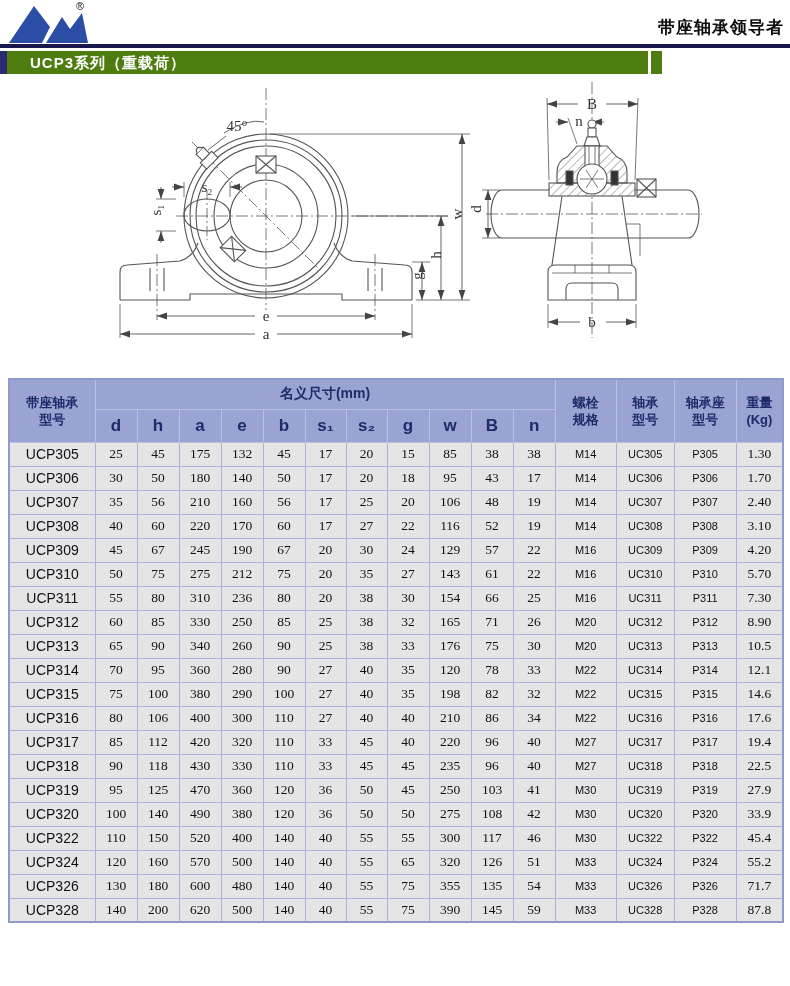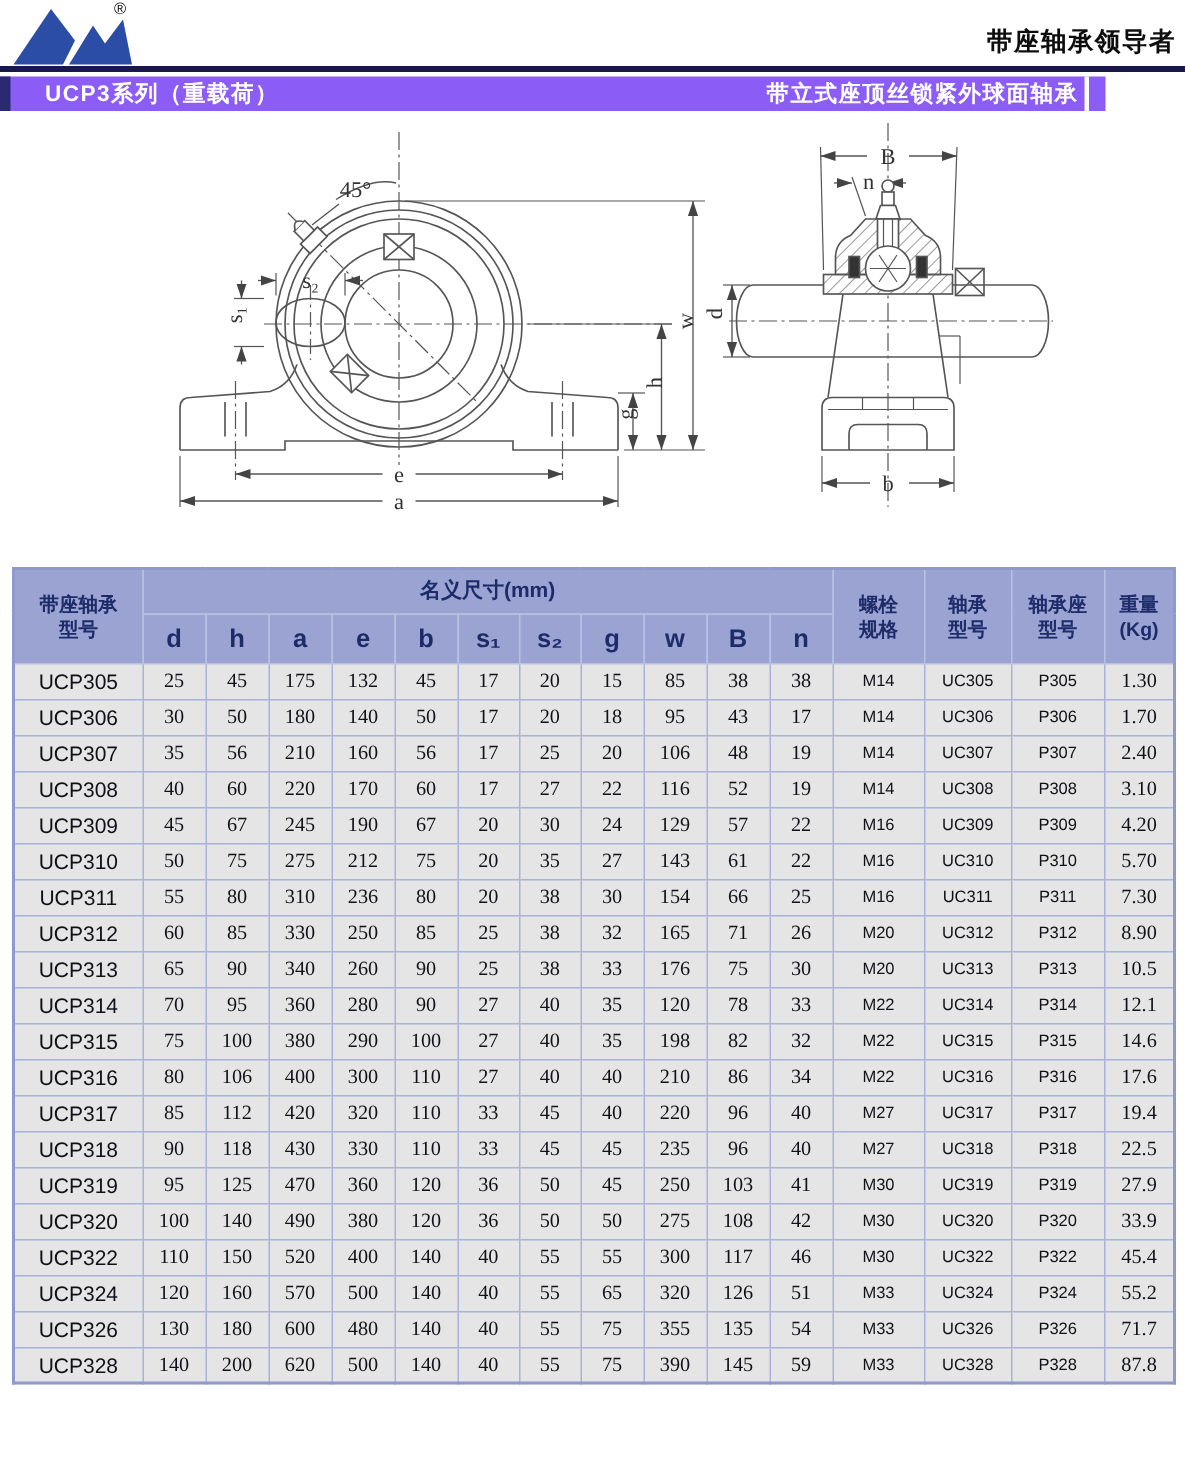--- a/index.html
+++ b/index.html
@@ -9,21 +9,21 @@
     font-family:"Liberation Sans", sans-serif; overflow:hidden;
   }
   
   .masthead { position:absolute; left:0; top:0; width:790px; height:44px; }
   .logo-box { position:absolute; left:8px; top:3px; width:86px; height:42px; }
   .reg-mark { position:absolute; left:76px; top:0px; font-size:11px; color:#111; }
   .doc-title { position:absolute; left:92px; top:14px; font-size:19px; font-weight:bold; color:#0d0d0d; letter-spacing:1px; }
   .doc-slogan { position:absolute; right:6px; top:16px; font-size:17px; font-weight:bold; color:#0d0d0d; letter-spacing:1px;margin-left:40px; }
   .divider { position:absolute; left:0; top:44px; width:790px; height:4px; background:#18184e; }
   
-  .banner { position:absolute; left:0; top:51px; width:737px; height:23px; background:#8b5cf6; }
+  .banner { position:absolute; left:0; top:51px; width:662px; height:23px; background:#4d7c0f; }
   .banner-darkedge { position:absolute; left:0; top:0; width:7px; height:23px; background:#2a2a72; }
   .banner-left { position:absolute; left:30px; top:0; height:23px; line-height:23px; color:#fff; font-size:15px; font-weight:bold; letter-spacing:1px; }
   .banner-right { position:absolute; right:18px; top:0; height:23px; line-height:23px; color:#fff; font-size:15px; font-weight:bold; letter-spacing:1px; }
   .banner-gap { position:absolute; right:11px; top:0; width:3px; height:23px; background:#fff; }
   
   .drawing-wrap { position:absolute; left:0; top:76px; width:790px; height:300px; }
   svg text { font-family:"Liberation Serif", serif; fill:#333; }
   
   .tbl-wrap { position:absolute; left:8px; top:378px; width:774px; height:602px; }
   table.spec {
@@ -57,21 +57,20 @@
     </svg>
   </div>
   <span class="reg-mark">®</span>
   <div class="doc-slogan">带座轴承领导者</div>
 </div>
 <div class="divider"></div>
 
 <div class="banner">
   <div class="banner-darkedge"></div>
   <div class="banner-left">UCP3系列（重载荷）</div>
-  <div class="banner-right">带立式座顶丝锁紧外球面轴承</div>
   <div class="banner-gap"></div>
 </div>
 
 <div class="drawing-wrap">
 <svg width="790" height="300" viewBox="0 0 790 300">
   <defs>
     <pattern id="hatch" patternUnits="userSpaceOnUse" width="6" height="6" patternTransform="rotate(45)">
       <line x1="0" y1="0" x2="0" y2="6" stroke="#777" stroke-width="1"></line>
     </pattern>
     <marker id="ar" markerWidth="11" markerHeight="8" refX="10" refY="4" orient="auto-start-reverse" markerUnits="userSpaceOnUse">

